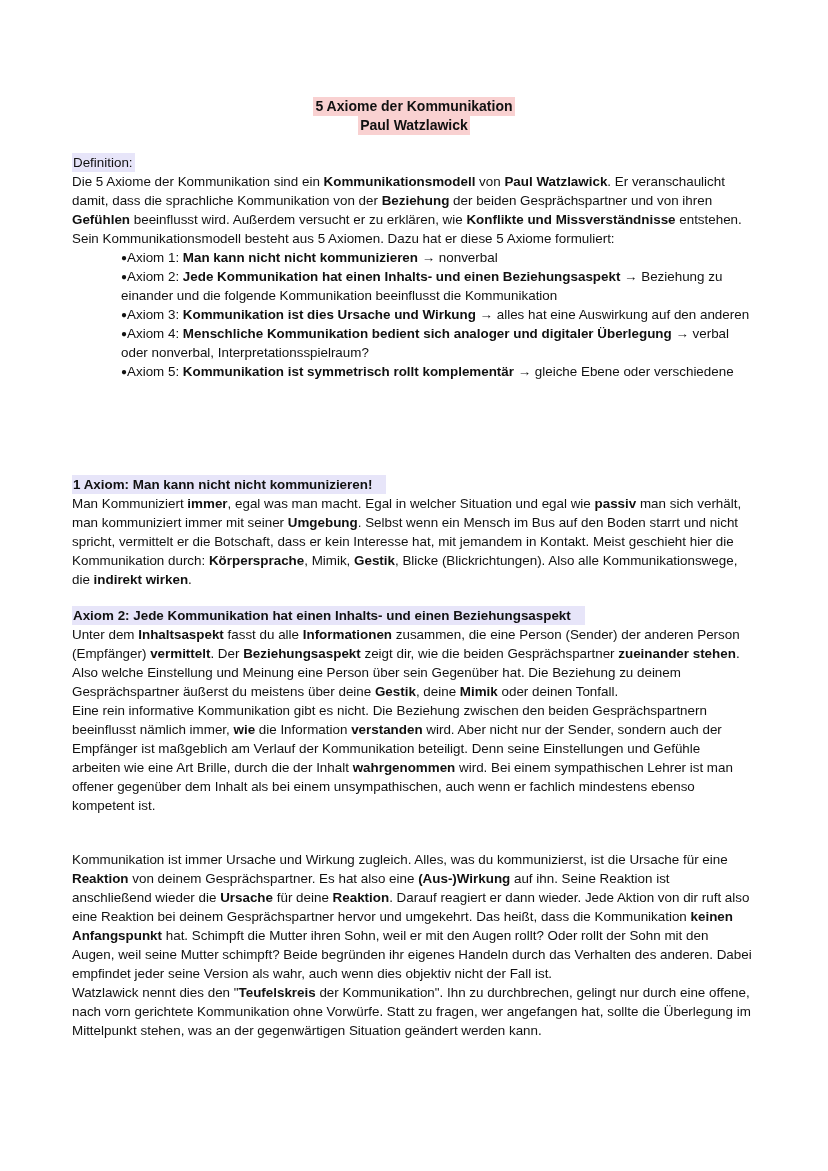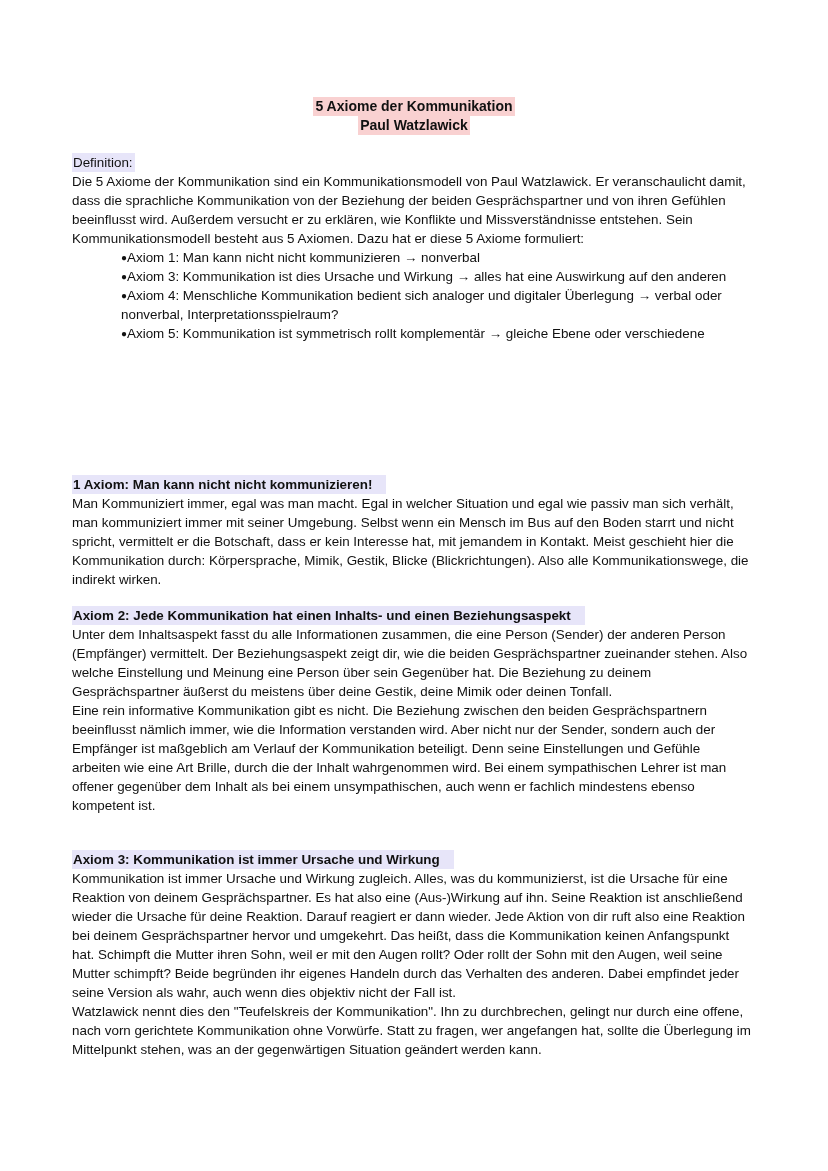--- a/index.html
+++ b/index.html
@@ -11,56 +11,56 @@
     .page { position: absolute; left: 0; top: 0; width: 828px; height: 1171px; }
     .title-block { position: absolute; top: 97px; left: 0; width: 828px; text-align: center; }
     .title-line {
       display: inline-block; font-weight: bold; font-size: 14px; line-height: 19px;
       background: #f9d1d1; padding: 0 2px;
     }
     .content { position: absolute; left: 72px; width: 680px; font-size: 13.4px; line-height: 19px; }
     .hl-lav { background: #e7e5f9; display: inline-block; padding: 0 2px 0 1px; }
     .hl-head { background: #e7e5f9; display: inline-block; font-weight: bold; padding: 0 14px 0 1px; }
     p { margin: 0; }
-    b { font-weight: normal; }
+    b { font-weight: bold; }
     .axiom-list { margin: 0; padding: 0 0 0 49px; list-style: none; }
     .axiom-list li { margin: 0; }
     .bullet { font-size: 10px; vertical-align: 1px; }
   </style>
 </head>
 <body>
 
 <div class="page">
 
   <div class="title-block">
     <div><span class="title-line">5 Axiome der Kommunikation</span></div>
     <div><span class="title-line">Paul Watzlawick</span></div>
   </div>
 
   <div class="content" style="top:153px;">
     <div><span class="hl-lav">Definition:</span></div>
     <p>Die 5 Axiome der Kommunikation sind ein <b>Kommunikationsmodell</b>  von <b>Paul Watzlawick</b>. Er veranschaulicht damit, dass die sprachliche Kommunikation von der <b>Beziehung</b> der beiden Gesprächspartner und von ihren <b>Gefühlen</b> beeinflusst wird. Außerdem versucht er zu erklären, wie <b>Konflikte und Missverständnisse</b> entstehen. Sein Kommunikationsmodell besteht aus 5 Axiomen. Dazu hat er diese 5 Axiome formuliert:</p>
     <ul class="axiom-list">
       <li><span class="bullet">●</span>Axiom 1: <b>Man kann nicht nicht kommunizieren</b><span> → </span>nonverbal</li>
+      <li><span class="bullet">●</span>Axiom 2: <b>Jede Kommunikation hat einen Inhalts- und einen Beziehungsaspekt</b><span> → </span>Beziehung zu einander und die folgende Kommunikation beeinflusst die Kommunikation</li>
       <li><span class="bullet">●</span>Axiom 3: <b>Kommunikation ist dies Ursache und Wirkung</b><span> → </span>alles hat eine Auswirkung auf den anderen</li>
       <li><span class="bullet">●</span>Axiom 4: <b>Menschliche Kommunikation bedient sich analoger und digitaler Überlegung</b><span> → </span>verbal oder nonverbal,  Interpretationsspielraum?</li>
       <li><span class="bullet">●</span>Axiom 5: <b>Kommunikation ist symmetrisch rollt komplementär</b><span> → </span>gleiche Ebene oder verschiedene</li>
     </ul>
   </div>
 
   <div class="content" style="top:475px;">
     <div><span class="hl-head">1 Axiom: Man kann nicht nicht kommunizieren!</span></div>
     <p>Man Kommuniziert <b>immer</b>, egal was man macht. Egal in welcher Situation und egal wie <b>passiv</b> man sich verhält, man kommuniziert immer mit seiner <b>Umgebung</b>. Selbst wenn ein Mensch im Bus auf den Boden starrt und nicht spricht, vermittelt er die Botschaft, dass er kein Interesse hat, mit jemandem in Kontakt. Meist geschieht hier die Kommunikation durch: <b>Körpersprache</b>, Mimik, <b>Gestik</b>, Blicke (Blickrichtungen). Also alle Kommunikationswege, die <b>indirekt wirken</b>.</p>
   </div>
 
   <div class="content" style="top:606px;">
     <div><span class="hl-head">Axiom 2: Jede Kommunikation hat einen Inhalts- und einen Beziehungsaspekt</span></div>
     <p>Unter dem <b>Inhaltsaspekt</b> fasst du alle <b>Informationen</b> zusammen, die eine Person (Sender) der anderen Person (Empfänger) <b>vermittelt</b>. Der <b>Beziehungsaspekt</b> zeigt dir, wie die beiden Gesprächspartner <b>zueinander stehen</b>. Also welche Einstellung und Meinung eine Person über sein Gegenüber hat. Die Beziehung zu deinem Gesprächspartner äußerst du meistens über deine <b>Gestik</b>, deine <b>Mimik</b> oder deinen Tonfall.</p>
     <p>Eine rein informative Kommunikation gibt es nicht. Die Beziehung zwischen den beiden Gesprächspartnern beeinflusst nämlich immer, <b>wie</b> die Information <b>verstanden</b> wird.  Aber nicht nur der Sender, sondern auch der Empfänger ist maßgeblich am Verlauf der Kommunikation beteiligt. Denn seine Einstellungen und Gefühle arbeiten wie eine Art Brille, durch die der Inhalt <b>wahrgenommen</b> wird. Bei einem sympathischen Lehrer ist man offener gegenüber dem Inhalt als bei einem unsympathischen, auch wenn er fachlich mindestens ebenso kompetent ist.</p>
   </div>
 
   <div class="content" style="top:850px;">
-    <div><span class="hl-head">Axiom 3: Kommunikation ist immer Ursache und Wirkung</span></div>
     <p>Kommunikation ist immer Ursache und Wirkung zugleich. Alles, was du kommunizierst, ist die Ursache für eine <b>Reaktion</b> von deinem Gesprächspartner. Es hat also eine <b>(Aus-)Wirkung</b> auf ihn. Seine Reaktion ist anschließend wieder die <b>Ursache</b> für deine <b>Reaktion</b>. Darauf reagiert er dann wieder. Jede Aktion von dir ruft also eine Reaktion bei deinem Gesprächspartner hervor und umgekehrt. Das heißt, dass die Kommunikation <b>keinen Anfangspunkt</b> hat. Schimpft die Mutter ihren Sohn, weil er mit den Augen rollt? Oder rollt der Sohn mit den Augen, weil seine Mutter schimpft? Beide begründen ihr eigenes Handeln durch das Verhalten des anderen. Dabei empfindet jeder seine Version als wahr, auch wenn dies objektiv nicht der Fall ist.</p>
     <p>Watzlawick nennt dies den "<b>Teufelskreis</b> der Kommunikation". Ihn zu durchbrechen, gelingt nur durch eine offene, nach vorn gerichtete Kommunikation ohne Vorwürfe. Statt zu fragen, wer angefangen hat, sollte die Überlegung im Mittelpunkt stehen, was an der gegenwärtigen Situation geändert werden kann.</p>
   </div>
 
 </div>
 
 </body></html>

